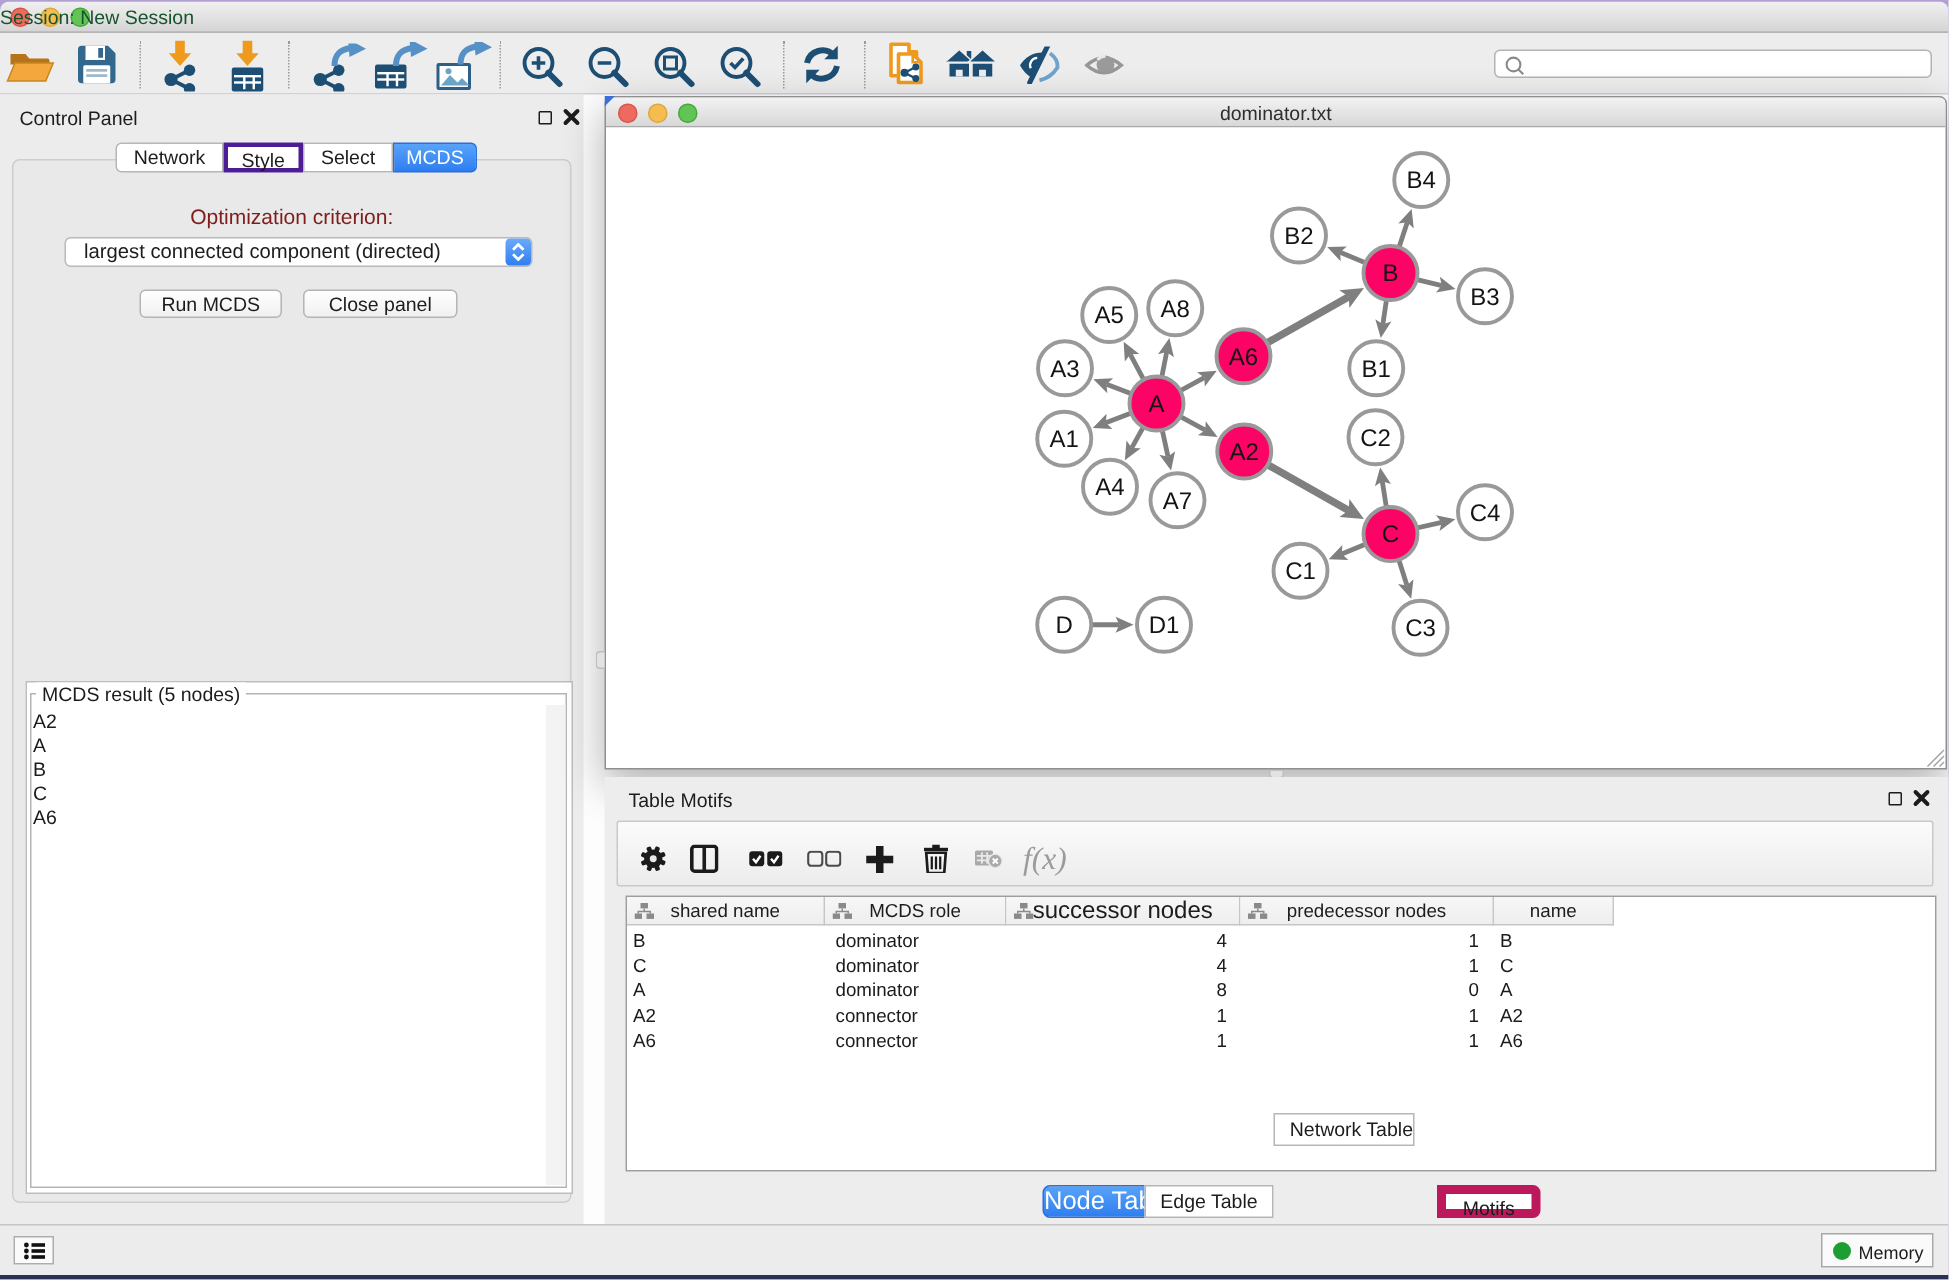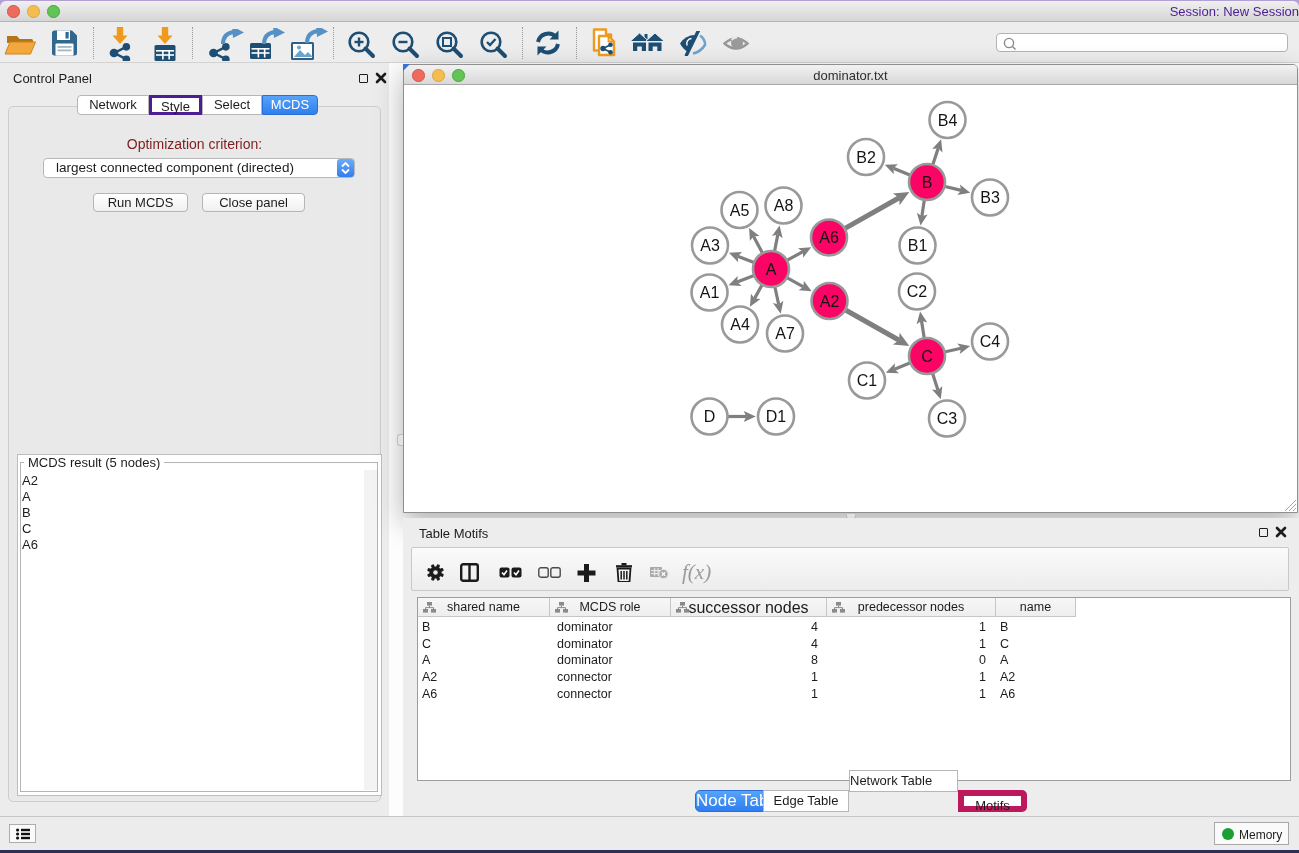--- a/index.html
+++ b/index.html
@@ -3,21 +3,21 @@
 *{margin:0;padding:0;box-sizing:border-box}
 html,body{width:1299px;height:853px;overflow:hidden}
 body{font-family:"Liberation Sans",sans-serif;background:#b2a0d4;position:relative}
 .abs{position:absolute}
 </style></head><body>
 
 <div class="abs" style="left:0;top:1px;width:1299px;height:21px;background:linear-gradient(#f0f0f0,#d5d5d5);border-bottom:1px solid #b4b4b4;border-radius:6px 6px 0 0"></div>
 <div style="position:absolute;left:7px;top:5px;width:12.5px;height:12.5px;border-radius:50%;background:#ee6a5f;border:1px solid #d65549;box-sizing:border-box"></div>
 <div style="position:absolute;left:27px;top:5px;width:12.5px;height:12.5px;border-radius:50%;background:#f5bd4f;border:1px solid #dda73e;box-sizing:border-box"></div>
 <div style="position:absolute;left:47px;top:5px;width:12.5px;height:12.5px;border-radius:50%;background:#61c455;border:1px solid #4aa73d;box-sizing:border-box"></div>
-<div class="abs" style="left:0;top:4px;width:1299px;text-align:right;font-size:13px;color:#4c1d95">Session: New Session</div>
+<div class="abs" style="left:0;top:4px;width:1299px;text-align:left;font-size:13px;color:#14532d">Session: New Session</div>
 <div class="abs" style="left:0;top:22px;width:1299px;height:41px;background:#ededed;border-bottom:1px solid #d2d2d2"></div>
 <div style="position:absolute;left:93px;top:27px;height:32px;border-left:1px dotted #9a9a9a"></div>
 <div style="position:absolute;left:192px;top:27px;height:32px;border-left:1px dotted #9a9a9a"></div>
 <div style="position:absolute;left:333px;top:27px;height:32px;border-left:1px dotted #9a9a9a"></div>
 <div style="position:absolute;left:522px;top:27px;height:32px;border-left:1px dotted #9a9a9a"></div>
 <div style="position:absolute;left:576px;top:27px;height:32px;border-left:1px dotted #9a9a9a"></div>
 <svg style="position:absolute;left:4px;top:30px" width="33" height="26" viewBox="0 0 33 26">
     <path d="M3 6 h10 l2.5 3 h12 a1.5 1.5 0 0 1 1.5 1.5 V13 H3 Z" fill="#b5731a"></path>
     <path d="M1 24 L6 12 h25.5 L26.5 24 Z" fill="#f3a73d" stroke="#c8861f" stroke-width="1"></path>
   </svg>
@@ -362,21 +362,21 @@
 <div class="abs" style="left:718px;top:670.1000000000001px;width:100px;text-align:right;font-size:12.5px;color:#1c1c1c">1</div>
 <div class="abs" style="left:886px;top:670.1000000000001px;width:100px;text-align:right;font-size:12.5px;color:#1c1c1c">1</div>
 <div class="abs" style="left:1000px;top:670.1000000000001px;font-size:12.5px;color:#1c1c1c">A2</div>
 <div class="abs" style="left:422px;top:686.8000000000002px;font-size:12.5px;color:#1c1c1c">A6</div>
 <div class="abs" style="left:557px;top:686.8000000000002px;font-size:12.5px;color:#1c1c1c">connector</div>
 <div class="abs" style="left:718px;top:686.8000000000002px;width:100px;text-align:right;font-size:12.5px;color:#1c1c1c">1</div>
 <div class="abs" style="left:886px;top:686.8000000000002px;width:100px;text-align:right;font-size:12.5px;color:#1c1c1c">1</div>
 <div class="abs" style="left:1000px;top:686.8000000000002px;font-size:12.5px;color:#1c1c1c">A6</div>
 <div class="abs" style="left:696px;top:790px;width:92px;height:22px;background:linear-gradient(#58a3f9,#2e7ef0);color:#fff;border:1px solid #2a6fd8;border-radius:5px 0 0 5px;font-size:17px;text-align:left;line-height:20px;margin-left:-1px">Node Table</div>
 <div class="abs" style="left:764px;top:790px;width:86px;height:22px;background:#fff;color:#1c1c1c;border:1px solid #b6b6b6;font-size:13px;text-align:center;line-height:20px;margin-left:-1px">Edge Table</div>
-<div class="abs" style="left:850px;top:770px;width:109px;height:22px;background:#fff;color:#1c1c1c;border:1px solid #b6b6b6;font-size:13px;text-align:left;line-height:20px;margin-left:-1px">Network Table</div>
+<div class="abs" style="left:850px;top:742px;width:94px;height:22px;background:#fff;color:#1c1c1c;border:1px solid #b6b6b6;font-size:13px;text-align:right;line-height:20px;margin-left:-1px">Network Table</div>
 <div class="abs" style="left:959px;top:790px;width:69px;height:22px;background:#fff;color:#1c1c1c;border:6px solid #be185d;border-radius:0 5px 5px 0;font-size:13px;text-align:center;line-height:20px;margin-left:-1px">Motifs</div>
 <div class="abs" style="left:0;top:816px;width:1299px;height:34px;background:#ececec;border-top:1px solid #c6c6c6"></div>
 <div class="abs" style="left:9px;top:824px;width:27px;height:19px;background:#fafafa;border:1px solid #adadad"></div>
 <svg style="position:absolute;left:16px;top:828px" width="14" height="12" viewBox="0 0 14 12">
     <circle cx="1.6" cy="2" r="1.6" fill="#111"></circle>
     <rect x="5" y="0.8" width="9" height="2.4" fill="#111"></rect>
     <circle cx="1.6" cy="6" r="1.6" fill="#111"></circle>
     <rect x="5" y="4.8" width="9" height="2.4" fill="#111"></rect>
     <circle cx="1.6" cy="10" r="1.6" fill="#111"></circle>
     <rect x="5" y="8.8" width="9" height="2.4" fill="#111"></rect>

